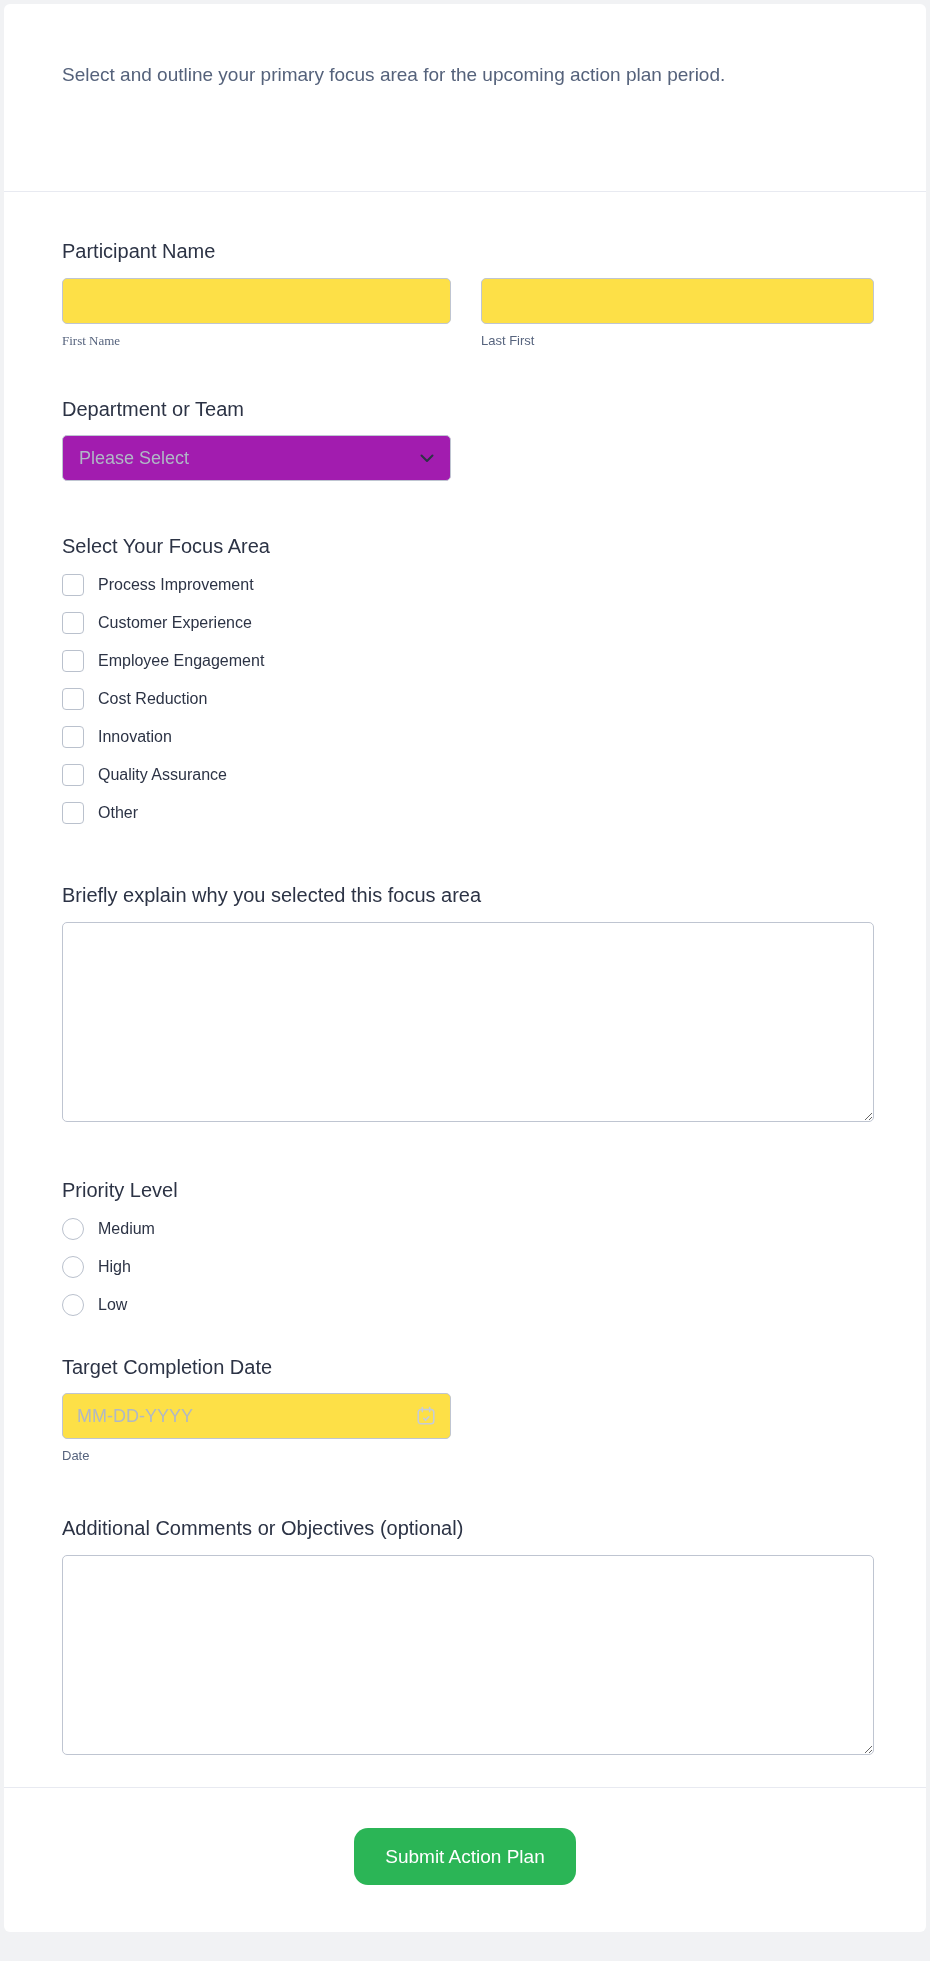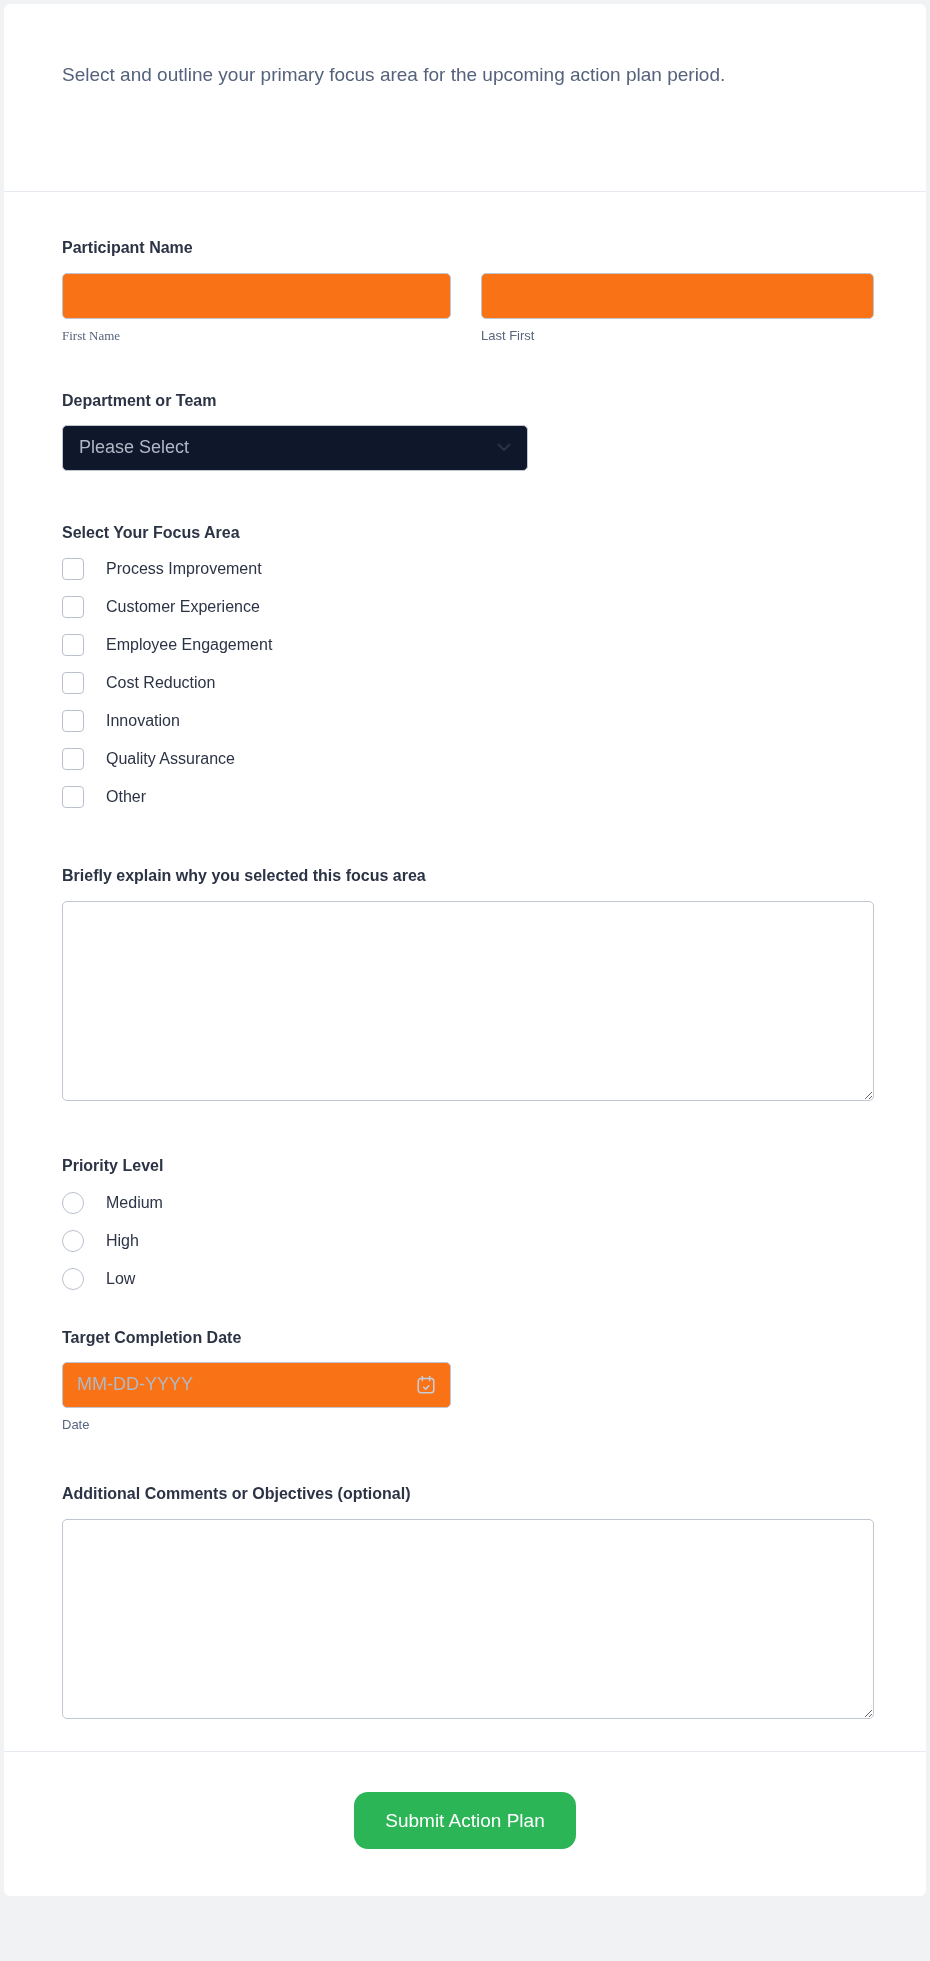--- a/index.html
+++ b/index.html
@@ -24,53 +24,53 @@
     font-size: 34px; font-weight: 700; color: #2b3245;
     letter-spacing: -0.4px; line-height: 1.2;
   }
   .form-subtitle {
     margin-top: 12px; font-size: 19px; font-weight: 400;
     color: #55627b; line-height: 1.35;
   }
   
   .form-body { padding: 0 44px 0 58px; }
   .q-label {
-    font-size: 16px; font-weight: 700; color: #2c3345; line-height: 1.3;
+    font-size: 20px; font-weight: 400; color: #2c3345; line-height: 1.3;
   }
   .sub-label { font-size: 13px; color: #57647e; margin-top: 9px; }
 
   .section-name   { margin-top: 46px; }
   .name-row { display: flex; gap: 30px; margin-top: 14px; }
   .name-col-first { width: 389px; font-family: Liberation Serif, serif; }
   .name-col-last  { width: 393px; }
 
   .text-input {
     width: 100%; height: 46px;
     border: 1px solid #bfc5d1; border-radius: 5px;
-    background: #f97316; font-family: inherit;
+    background: #fde047; font-family: inherit;
     font-size: 18px; color: #2c3345; padding: 16px 14px;
     outline: none; display: block;
   }
   .text-input::placeholder { color: #b0b8c6; }
 
   .section-dept { margin-top: 47px; }
   .select-box {
-    margin-top: 13px; width: 466px; height: 46px;
+    margin-top: 13px; width: 389px; height: 46px;
     border: 1px solid #bfc5d1; border-radius: 5px;
-    background: #0f172a; display: flex; align-items: center;
+    background: #a21caf; display: flex; align-items: center;
     justify-content: space-between; padding: 0 16px;
     cursor: pointer;
   }
   .select-placeholder { font-size: 18px; color: #b0b8c6; }
   .chevron { width: 14px; height: 9px; flex: 0 0 auto; }
 
   .section-focus { margin-top: 52px; }
   .opt-list { margin-top: 15px; }
   .opt-row {
-    display: flex; align-items: center; gap: 22px;
+    display: flex; align-items: center; gap: 14px;
     margin-bottom: 16px; cursor: pointer; margin-top: 8px;
   }
   .opt-row:last-child { margin-bottom: 0; }
   .checkbox {
     width: 22px; height: 22px; flex: 0 0 auto;
     border: 1px solid #bac1cd; border-radius: 4px; background: #fff;
   }
   .radio {
     width: 22px; height: 22px; flex: 0 0 auto;
     border: 1px solid #bac1cd; border-radius: 50%; background: #fff;

